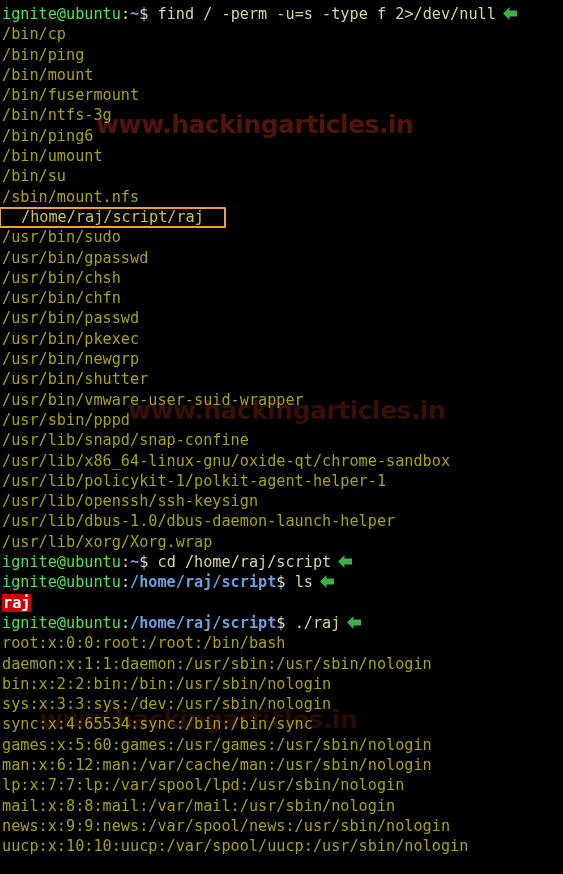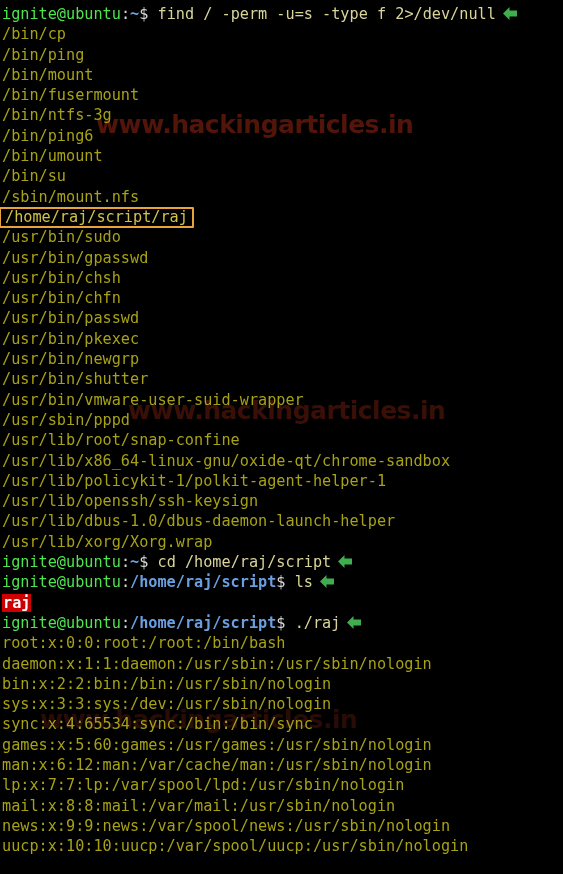--- a/index.html
+++ b/index.html
@@ -83,21 +83,21 @@
     background: #cc0000;
     font-weight: bold;
     padding: 0 1px;
   }
 
   .boxed {
     position: relative;
     display: inline-block;
     color: #d2c24a;
     border: 2px solid #e8a33d;
-    padding: 0 4px;
+    padding: 0 20px;
     margin-left: -3px;
     line-height: 17px;
     border-radius: 1px;
   }
 
   .arrow {
     display: inline-block;
     vertical-align: -2px;
     margin-left: 6px;
     width: 17px;
@@ -135,21 +135,21 @@
     <div class="line outpath">/usr/bin/sudo</div>
     <div class="line outpath">/usr/bin/gpasswd</div>
     <div class="line outpath">/usr/bin/chsh</div>
     <div class="line outpath">/usr/bin/chfn</div>
     <div class="line outpath">/usr/bin/passwd</div>
     <div class="line outpath">/usr/bin/pkexec</div>
     <div class="line outpath">/usr/bin/newgrp</div>
     <div class="line outpath">/usr/bin/shutter</div>
     <div class="line outpath">/usr/bin/vmware-user-suid-wrapper</div>
     <div class="line outpath">/usr/sbin/pppd</div>
-    <div class="line outpath">/usr/lib/root/snap-confine</div>
+    <div class="line outpath">/usr/lib/snapd/snap-confine</div>
     <div class="line outpath">/usr/lib/x86_64-linux-gnu/oxide-qt/chrome-sandbox</div>
     <div class="line outpath">/usr/lib/policykit-1/polkit-agent-helper-1</div>
     <div class="line outpath">/usr/lib/openssh/ssh-keysign</div>
     <div class="line outpath">/usr/lib/dbus-1.0/dbus-daemon-launch-helper</div>
     <div class="line outpath">/usr/lib/xorg/Xorg.wrap</div>
 
     <div class="line"><span class="ps-user">ignite@ubuntu</span><span class="ps-colon">:</span><span class="ps-path">~</span><span class="ps-dollar">$</span><span class="cmd"> </span><span class="cmd">cd /home/raj/script</span><span class="arrow"><svg viewBox="0 0 17 15" width="17" height="15">
             <path d="M7.5 1 L1 7.5 L7.5 14 L7.5 10.5 L15 10.5 L15 4.5 L7.5 4.5 Z" fill="#3fae4d"></path>
           </svg></span></div>
 

